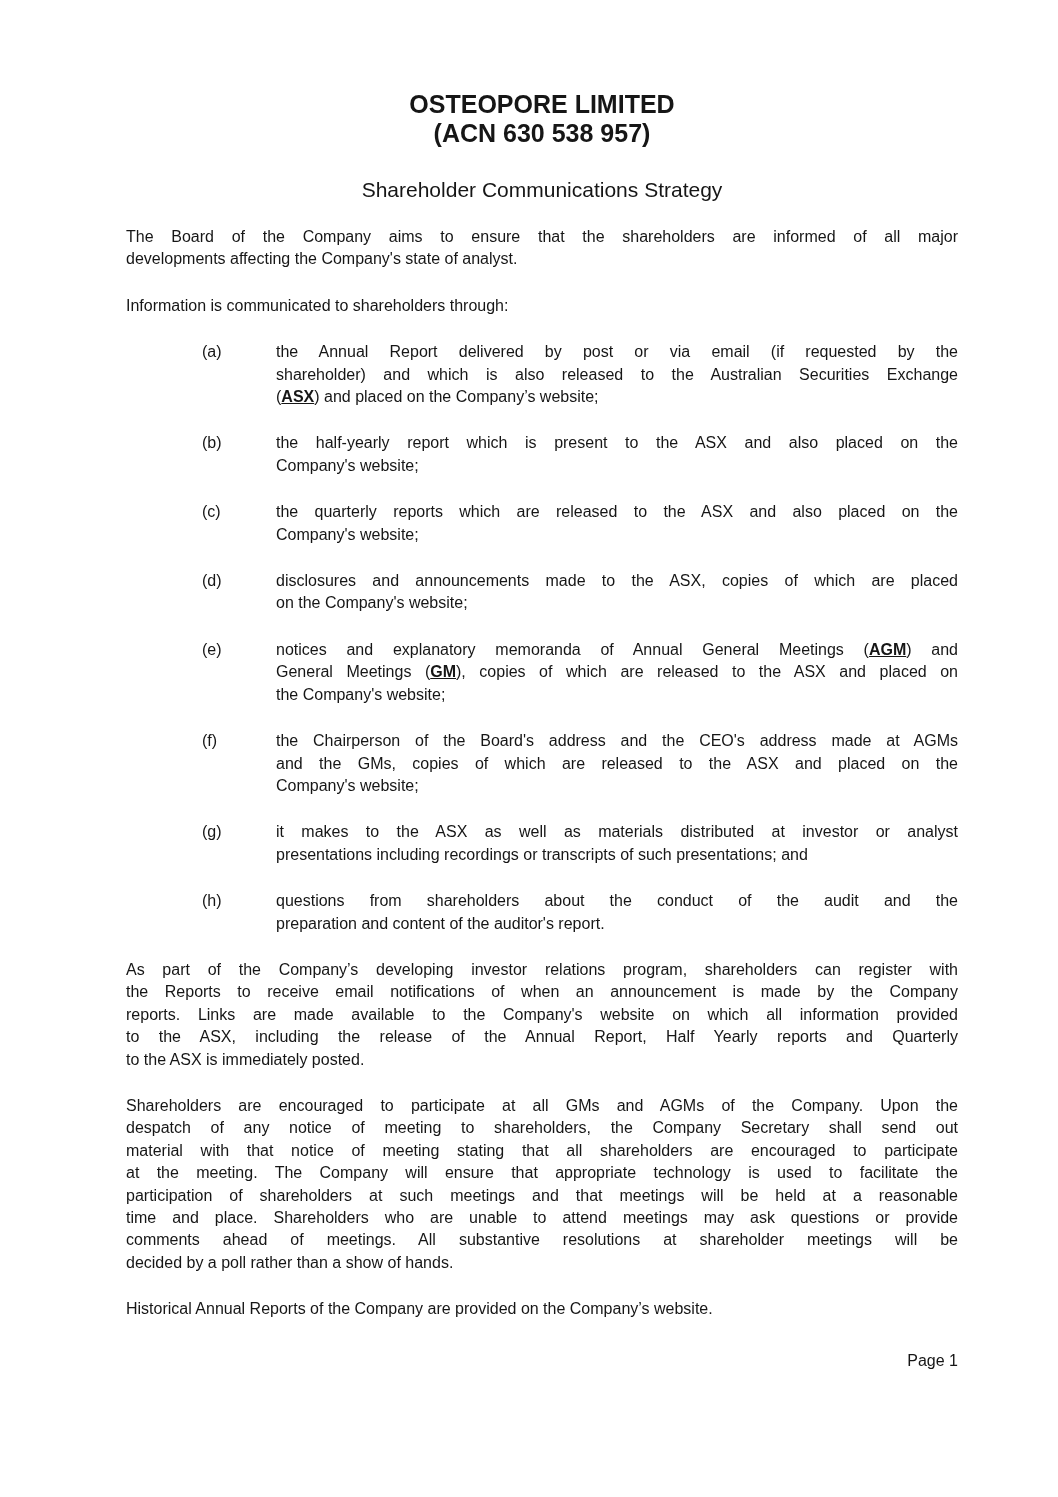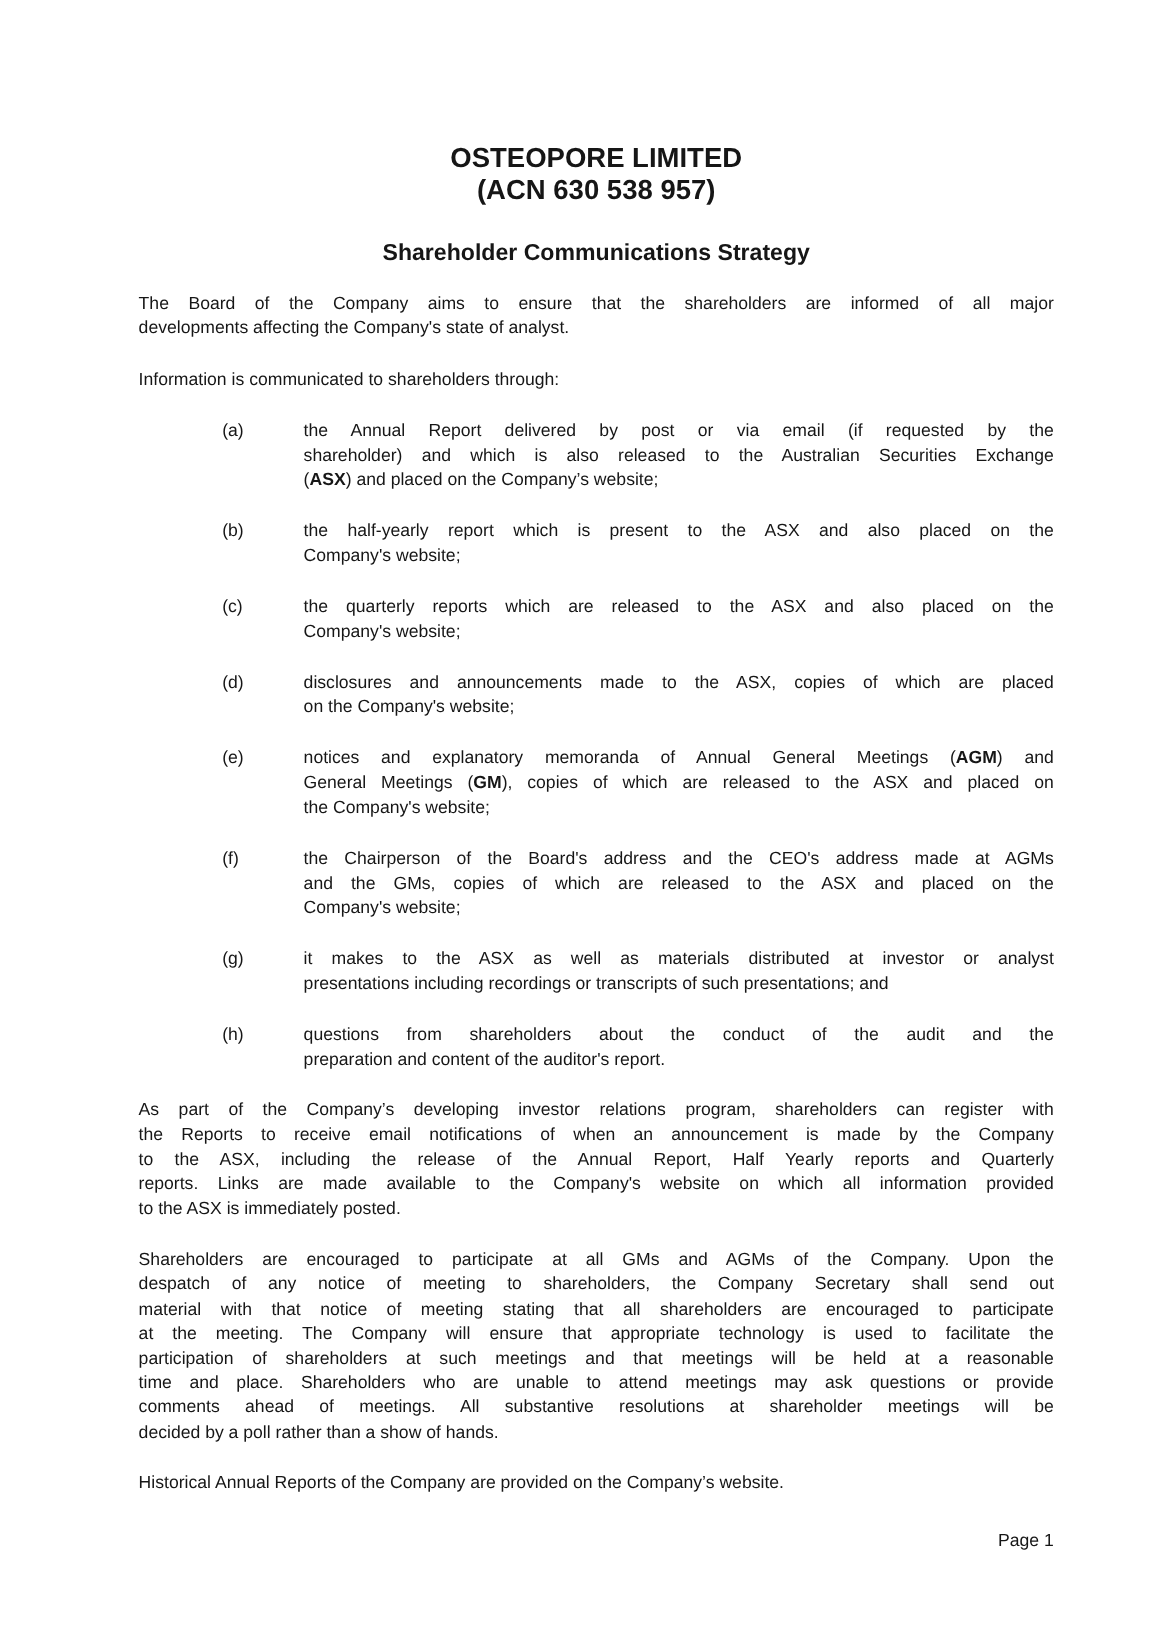--- a/index.html
+++ b/index.html
@@ -9,45 +9,44 @@
     background: #ffffff;
     font-family: "Liberation Sans", sans-serif;
     color: #161616;
     position: relative;
     overflow: hidden;
   }
   .page {
     position: absolute; inset: 0;
     padding: 90px 100px 0 126px;
     box-sizing: border-box;
-    margin-top: 40px;
   }
   .title {
     font-size: 25px; line-height: 29px; font-weight: bold;
     text-align: center; margin: 0 0 30px 0;
   }
   .subtitle {
-    font-size: 21px; line-height: 24px; font-weight: bold;
+    font-size: 21px; line-height: 24px; font-weight: normal;
     text-align: center; margin: 0 0 24px 0;
   }
   .para { margin: 0 0 24px 0; }
   .line { font-size: 16px; line-height: 22.4px; }
   .line.just {
     text-align: justify;
     text-align-last: justify;
     -moz-text-align-last: justify;
   }
   .li { display: flex; margin: 0 0 24px 0; }
   .lbl {
     flex: 0 0 150px; width: 150px;
     padding-left: 76px; box-sizing: border-box;
     font-size: 16px; line-height: 22.4px;
   }
   .txt { flex: 1; min-width: 0; }
-  .b { font-weight: bold; }
+  .b { font-weight: bold; text-decoration: underline; }
   .footer {
     position: absolute; right: 100px; top: 1350px;
     font-size: 16px; line-height: 22.4px;
   }
 </style>
 </head>
 <body>
 
 <div class="page">
   <h1 class="title">
@@ -126,22 +125,22 @@
           <div class="line just">questions from shareholders about the conduct of the audit and the</div>
           <div class="line">preparation and content of the auditor's report.</div>
         </div>
       </div>
     </div>
 
   <div id="closing">
       <div class="para">
         <div class="line just">As part of the Company’s developing investor relations program, shareholders can register with</div>
         <div class="line just">the Reports to receive email notifications of when an announcement is made by the Company</div>
+        <div class="line just">reports. Links are made available to the Company's website on which all information provided</div>
         <div class="line just">to the ASX, including the release of the Annual Report, Half Yearly reports and Quarterly</div>
-        <div class="line just">reports. Links are made available to the Company's website on which all information provided</div>
         <div class="line">to the ASX is immediately posted.</div>
       </div>
       <div class="para">
         <div class="line just">Shareholders are encouraged to participate at all GMs and AGMs of the Company. Upon the</div>
         <div class="line just">despatch of any notice of meeting to shareholders, the Company Secretary shall send out</div>
         <div class="line just">material with that notice of meeting stating that all shareholders are encouraged to participate</div>
         <div class="line just">at the meeting. The Company will ensure that appropriate technology is used to facilitate the</div>
         <div class="line just">participation of shareholders at such meetings and that meetings will be held at a reasonable</div>
         <div class="line just">time and place. Shareholders who are unable to attend meetings may ask questions or provide</div>
         <div class="line just">comments ahead of meetings. All substantive resolutions at shareholder meetings will be</div>

